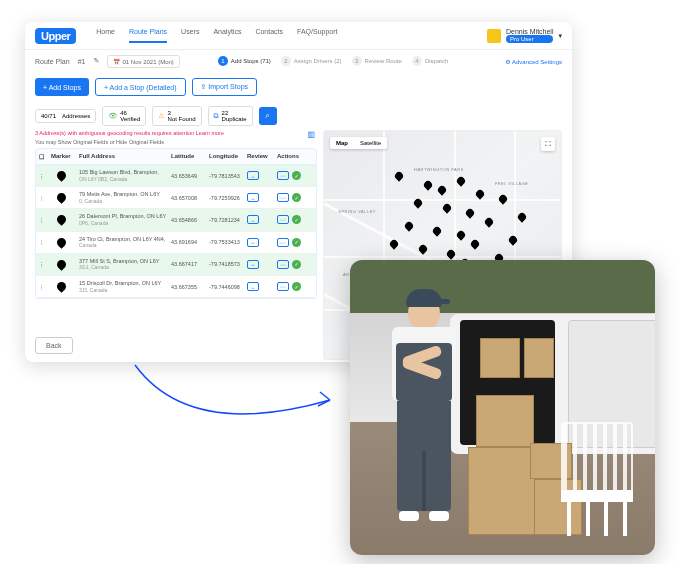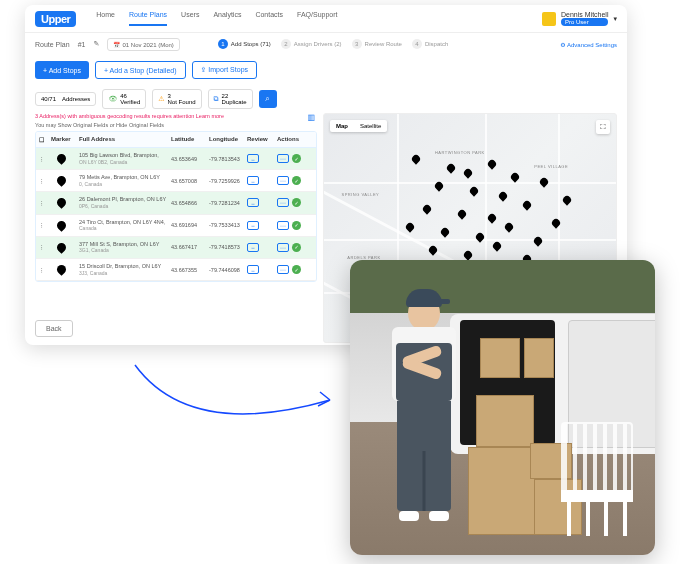--- a/index.html
+++ b/index.html
@@ -1,17 +1,17 @@
 <!DOCTYPE html>
 <html><head>
 <meta charset="utf-8">
 <style>
 *{box-sizing:border-box;margin:0;padding:0;font-family:Arial,sans-serif}
 body{background:#fff;width:680px;height:564px;position:relative;overflow:hidden}
-.app{width:602px;height:340px;background:#fff;border-radius:8px;box-shadow:0 4px 20px rgba(0,0,0,.15);position:absolute;top:5px;left:25px;overflow:hidden}
+.app{width:547px;height:340px;background:#fff;border-radius:8px;box-shadow:0 4px 20px rgba(0,0,0,.15);position:absolute;top:22px;left:25px;overflow:hidden}
 .header{height:28px;display:flex;align-items:center;padding:0 10px;border-bottom:1px solid #eee}
 .logo{background:#1976f2;color:#fff;font-weight:bold;font-size:11px;padding:2px 6px;border-radius:4px;letter-spacing:-.5px}
 .nav{display:flex;gap:14px;margin-left:20px;font-size:7px;color:#666}
 .nav span{cursor:pointer}
 .nav .active{color:#1976f2;border-bottom:2px solid #1976f2;padding-bottom:6px}
 .user{margin-left:auto;display:flex;align-items:center;gap:5px;font-size:7px;color:#333}
 .avatar{width:14px;height:14px;background:#f5c518;border-radius:2px}
 .pro{background:#1976f2;color:#fff;font-size:6px;padding:1px 4px;border-radius:6px}
 .subheader{height:22px;display:flex;align-items:center;padding:0 10px;font-size:7px;color:#666;gap:8px}
 .date{border:1px solid #ddd;padding:2px 5px;border-radius:3px;font-size:6px}

